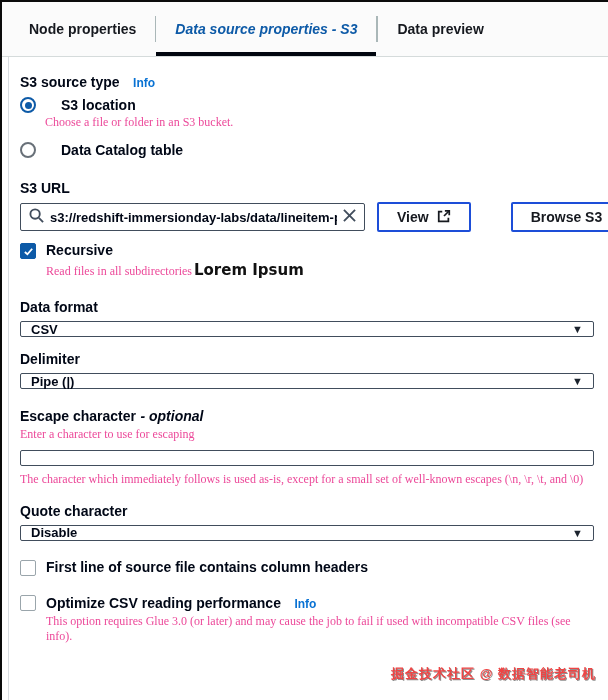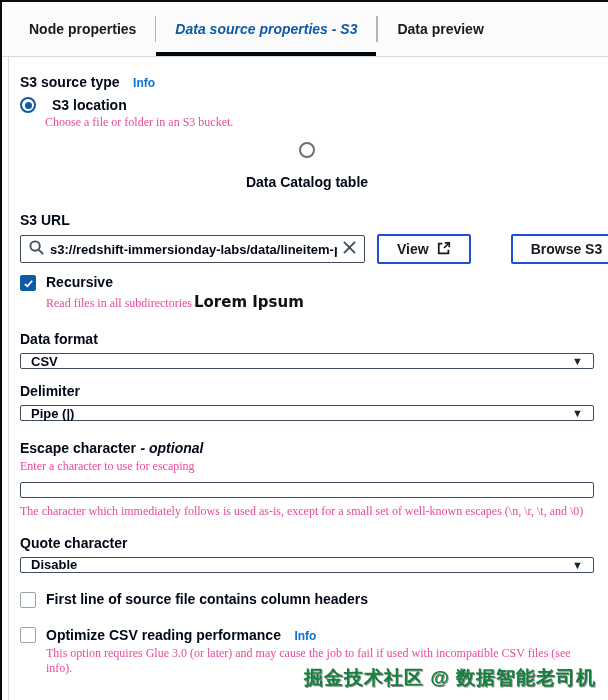--- a/index.html
+++ b/index.html
@@ -44,21 +44,21 @@
     padding: 16px 14px 0 11px;
     height: 645px;
   }
 
   .field-label { font-size: 14px; font-weight: 700; color: #000716; }
   .optional { font-style: italic; font-weight: 700; }
   .info-link { color: #0972d3; font-size: 12px; font-weight: 700; margin-left: 9px; cursor: pointer; text-decoration: none; }
   .desc { font-size: 12px; color: #ec4899; font-family: Liberation Serif, serif; }
 
   
-  .radio-row { display: flex; align-items: center; gap: 16px; text-align: right; }
+  .radio-row { display: flex; align-items: center; gap: 25px; text-align: right; }
   .radio {
     width: 16px; height: 16px; border-radius: 50%;
     border: 2px solid #687078; background: #fff; flex: 0 0 16px;
     display: flex; align-items: center; justify-content: center; cursor: pointer;
   }
   .radio.selected { border-color: #0d5aa7; }
   .radio.selected::after { content: ""; width: 7px; height: 7px; border-radius: 50%; background: #0d5aa7; }
   .radio-label { font-size: 14px; font-weight: 700; color: #000716; }
   .radio-desc { margin-left: 25px; margin-top: 1px; }
 
@@ -113,31 +113,31 @@
 
   .plain-input { padding: 0 10px; }
 
   .lorem {
     font-family: "DejaVu Sans", sans-serif;
     font-size: 15px; font-weight: 600; color: #111; margin-left: 2px;
   }
 
   .watermark {
     position: absolute; right: 12px; top: 663px;
-    font-size: 19px; font-weight: 700; letter-spacing: 1px;
-    color: #15803d; text-shadow: 1px 1px 0 #8f8f8f;
+    font-size: 13px; font-weight: 700; letter-spacing: 1px;
+    color: #ef4444; text-shadow: 1px 1px 0 #8f8f8f;
     font-family: sans-serif;
   }
 
   
   .mb2 { margin-bottom: 2px; }  .mb6 { margin-bottom: 6px; }
   .mb10 { margin-bottom: 10px; } .mb12 { margin-bottom: 12px; }
   .mb14 { margin-bottom: 14px; } .mb16 { margin-bottom: 16px; }
   .mb18 { margin-bottom: 18px; } .mb20 { margin-bottom: 20px; }
-  .mb22 { margin-bottom: 22px; flex-direction: column; }
+  .mb22 { margin-bottom: 22px; }
 </style>
 </head>
 <body>
 
 <div class="window">
 
   <div class="tabbar">
     <div class="tab">Node properties</div>
     <div class="tab-divider"></div>
     <div class="tab active">Data source properties - S3</div>

